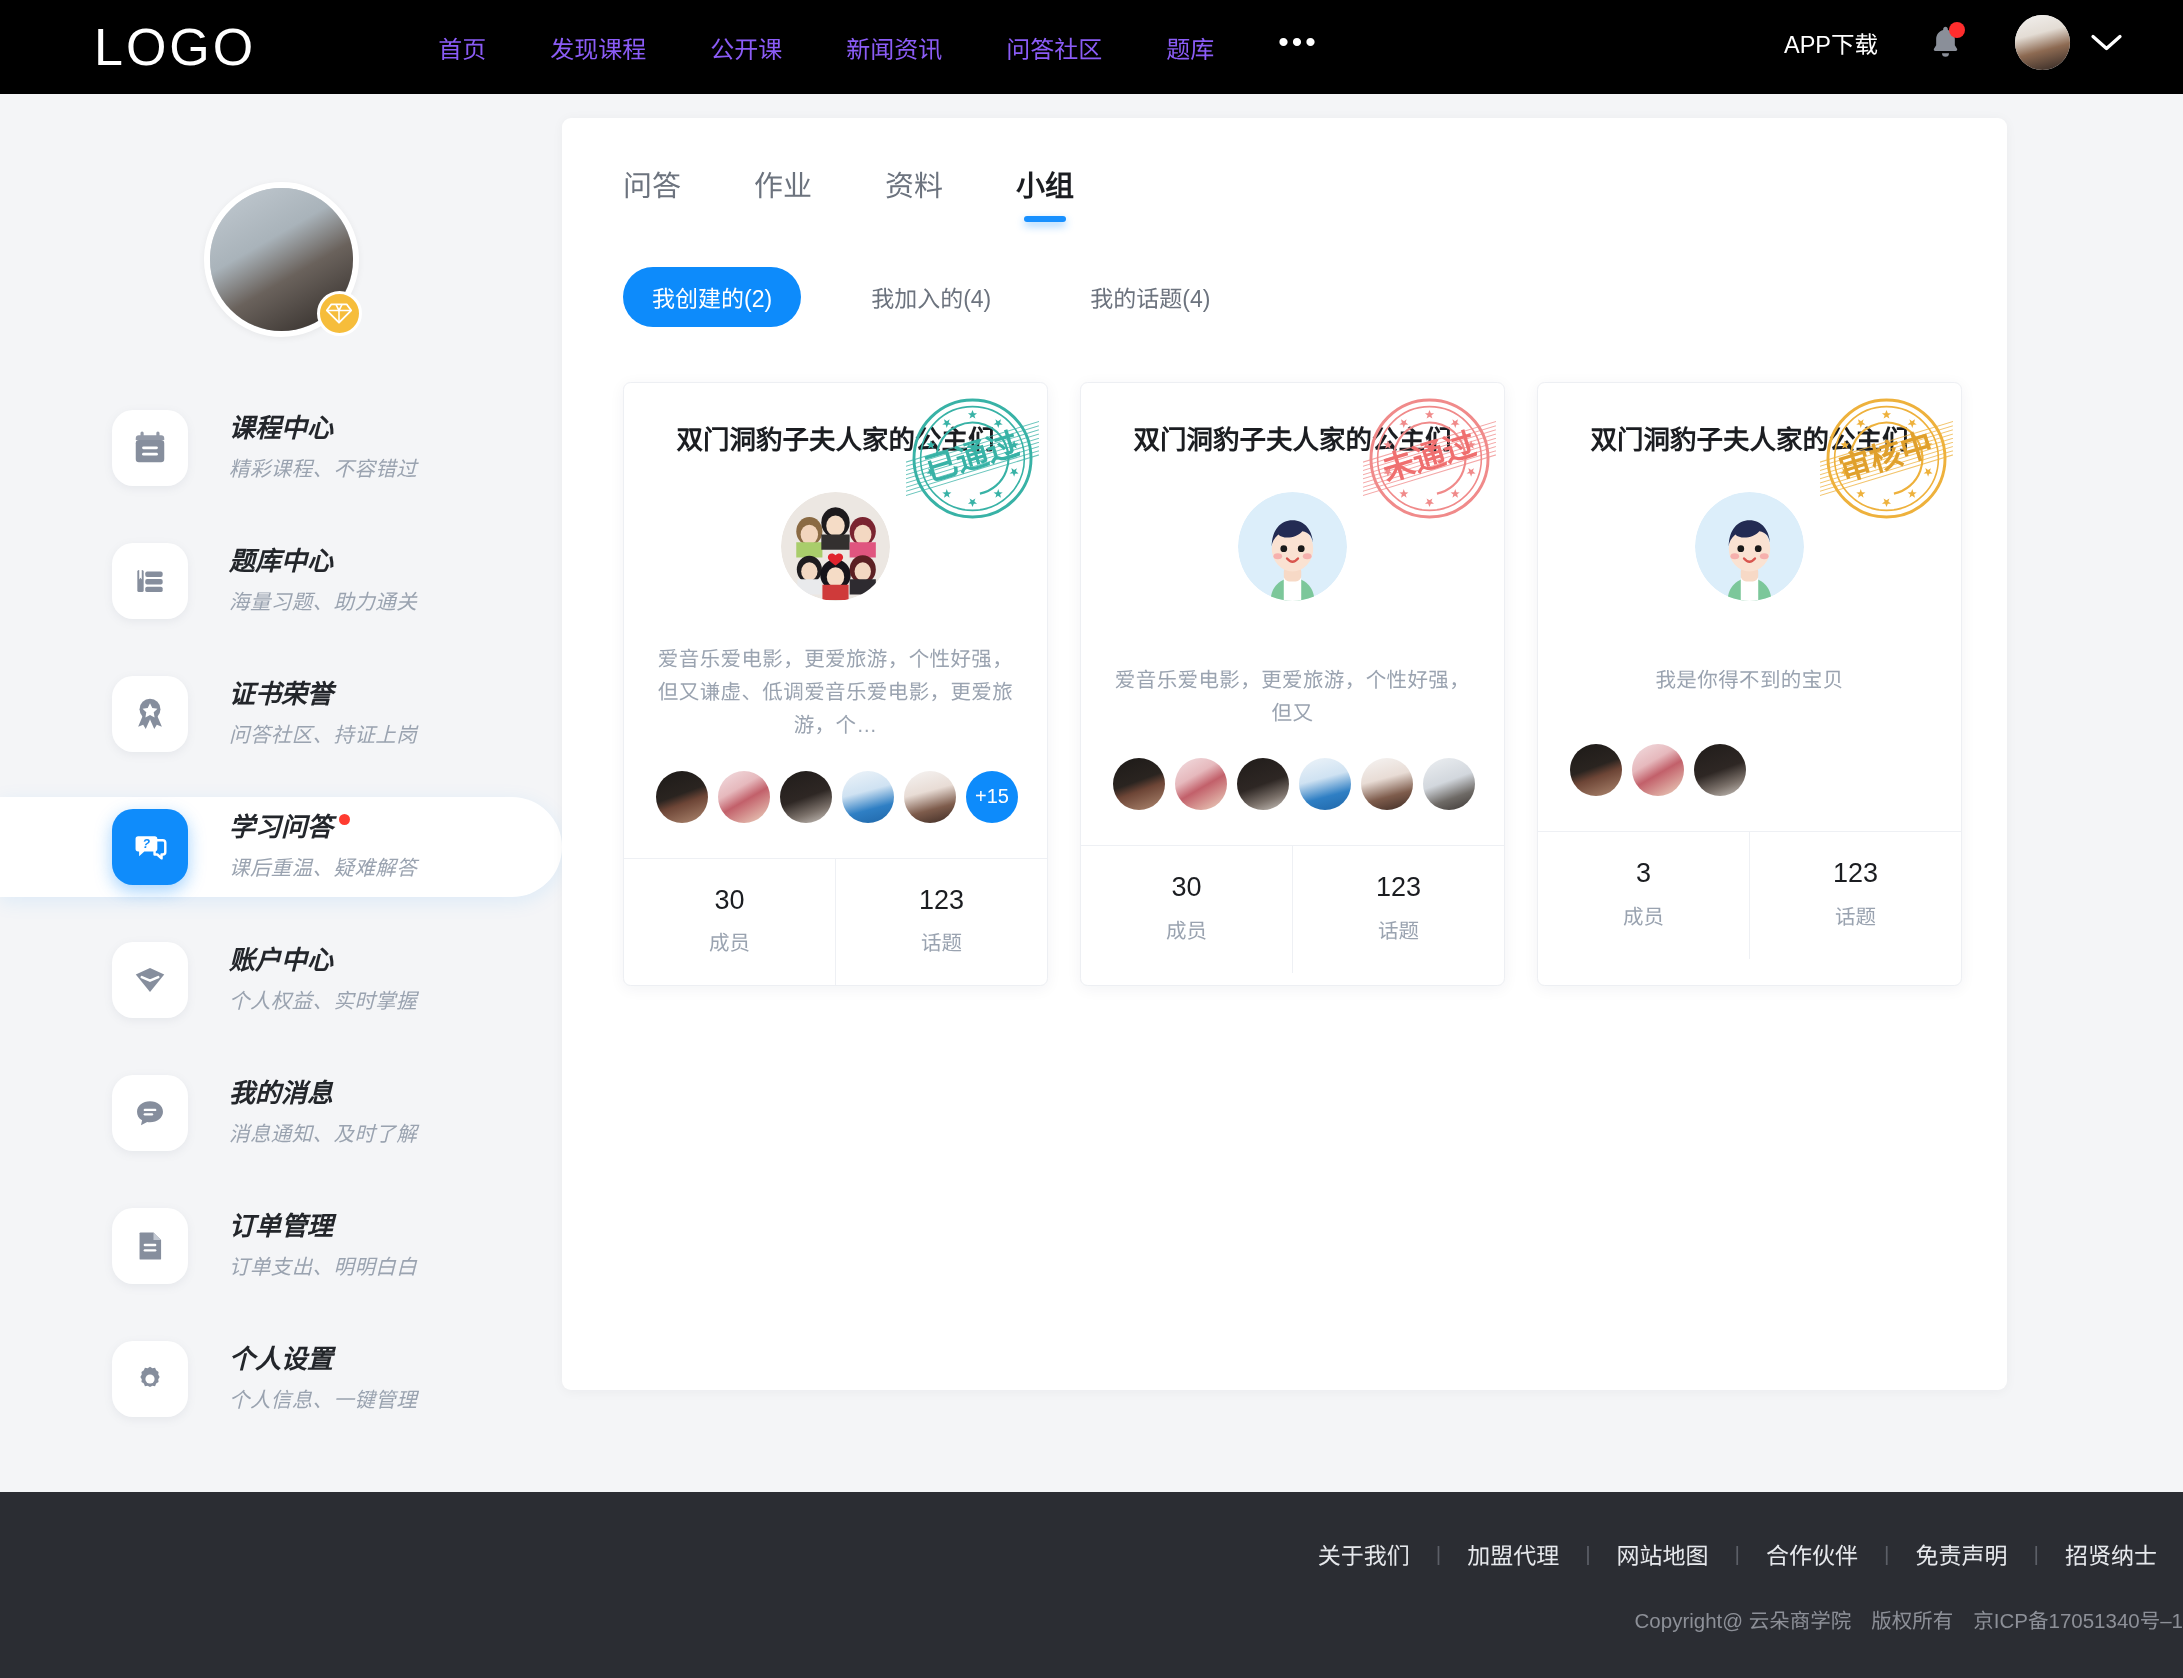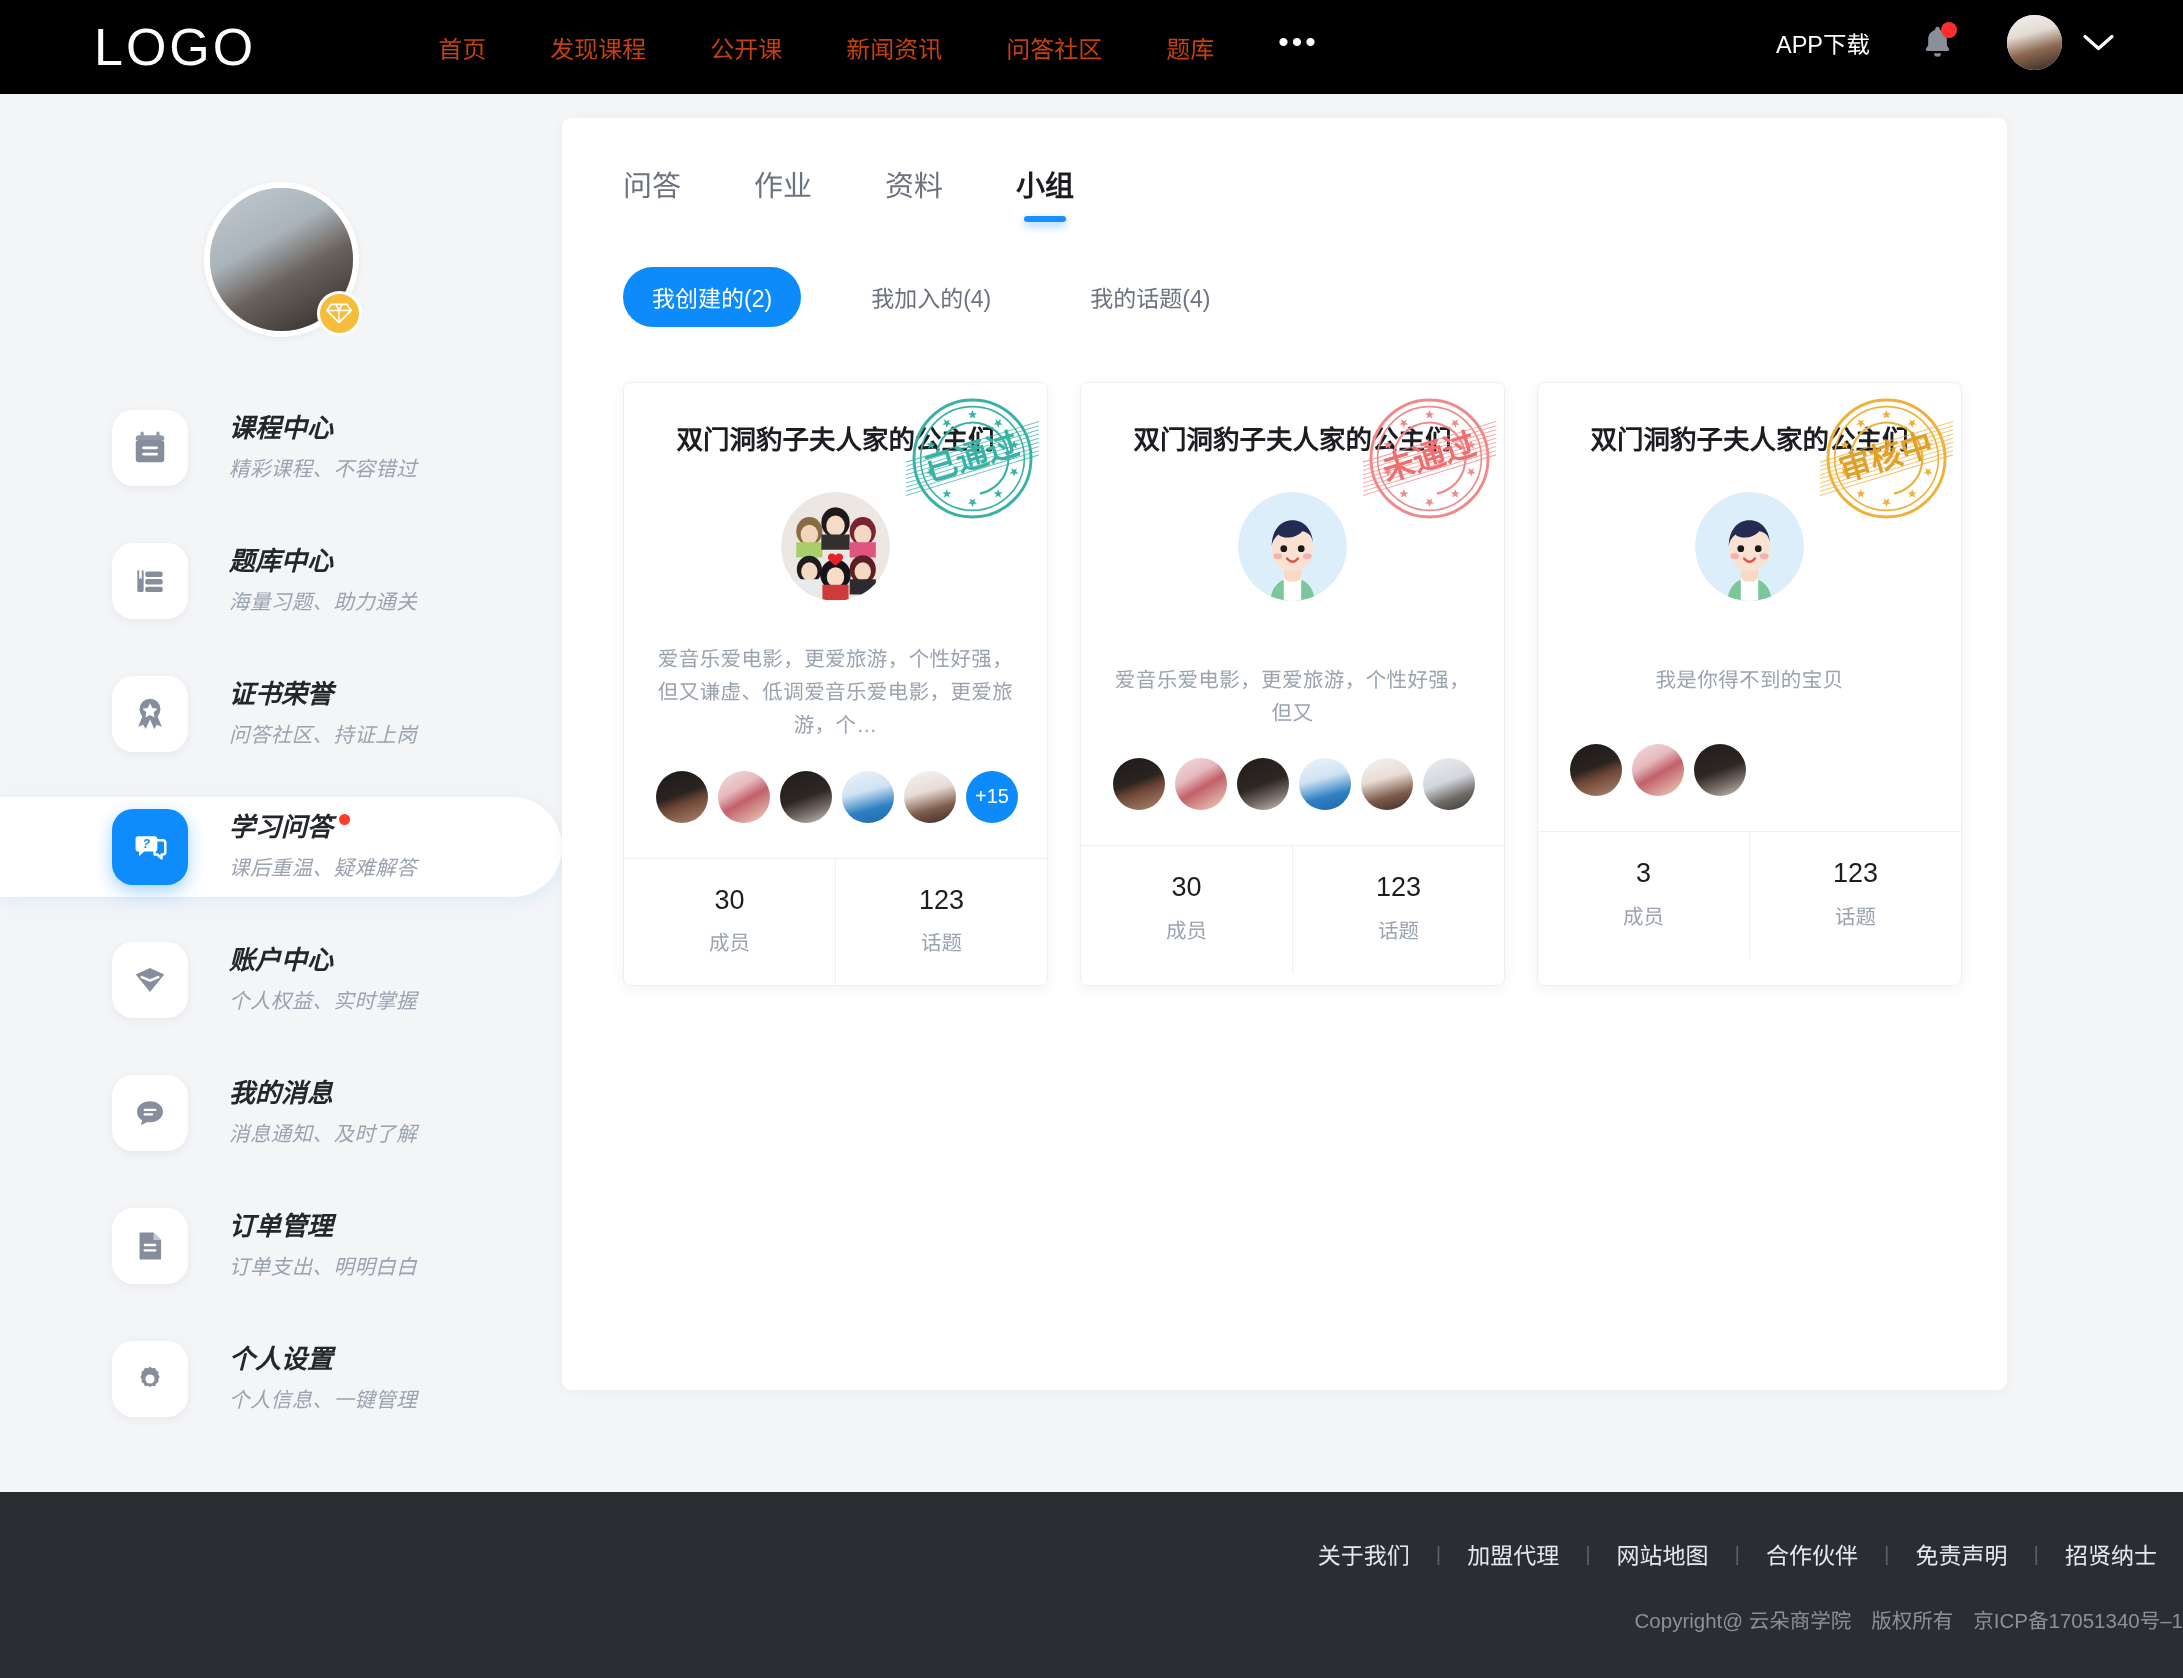--- a/index.html
+++ b/index.html
@@ -19,29 +19,29 @@
     display: flex; align-items: center;
   }
   .logo {
     margin-left: 94px;
     font-size: 52px; font-weight: 300; letter-spacing: 3px;
     color: #ffffff;
     font-family: "Liberation Sans", sans-serif;
   }
   .nav { display: flex; align-items: center; margin-left: 182px; }
   .nav-item {
-    color: #c2410c; font-size: 24px;
+    color: #8b5cf6; font-size: 24px;
     margin-right: 64px; cursor: pointer; white-space: nowrap;
   }
   .nav-dots {
     color: #ffffff; font-size: 30px; letter-spacing: 3px;
     line-height: 10.6px; margin-bottom: 9px; cursor: pointer;
   }
   .header-right {
-    position: absolute; right: 68px; top: 0; height: 85px;
+    position: absolute; right: 60px; top: 0; height: 85px;
     display: flex; align-items: center; gap: 0;
   }
   .app-download {
     color: #ffffff; font-size: 23.5px; margin-right: 50px; cursor: pointer;
     white-space: nowrap;
   }
   .bell-wrap { position: relative; margin-right: 52px; cursor: pointer; }
   .bell { display: block; }
   .bell-dot {
     position: absolute; top: -1.5px; right: -2.3px;

